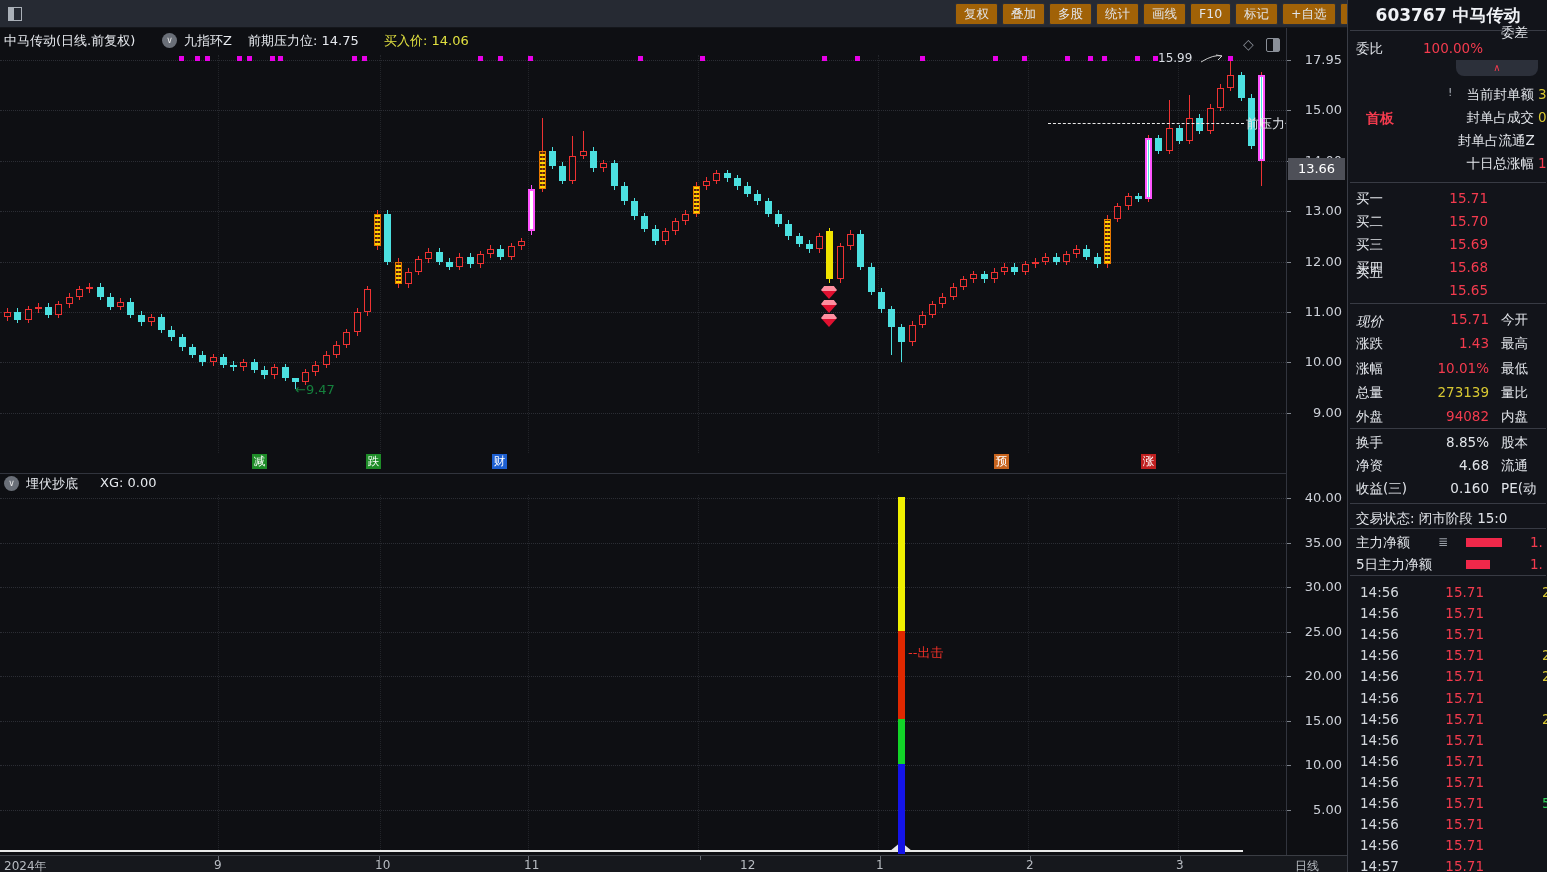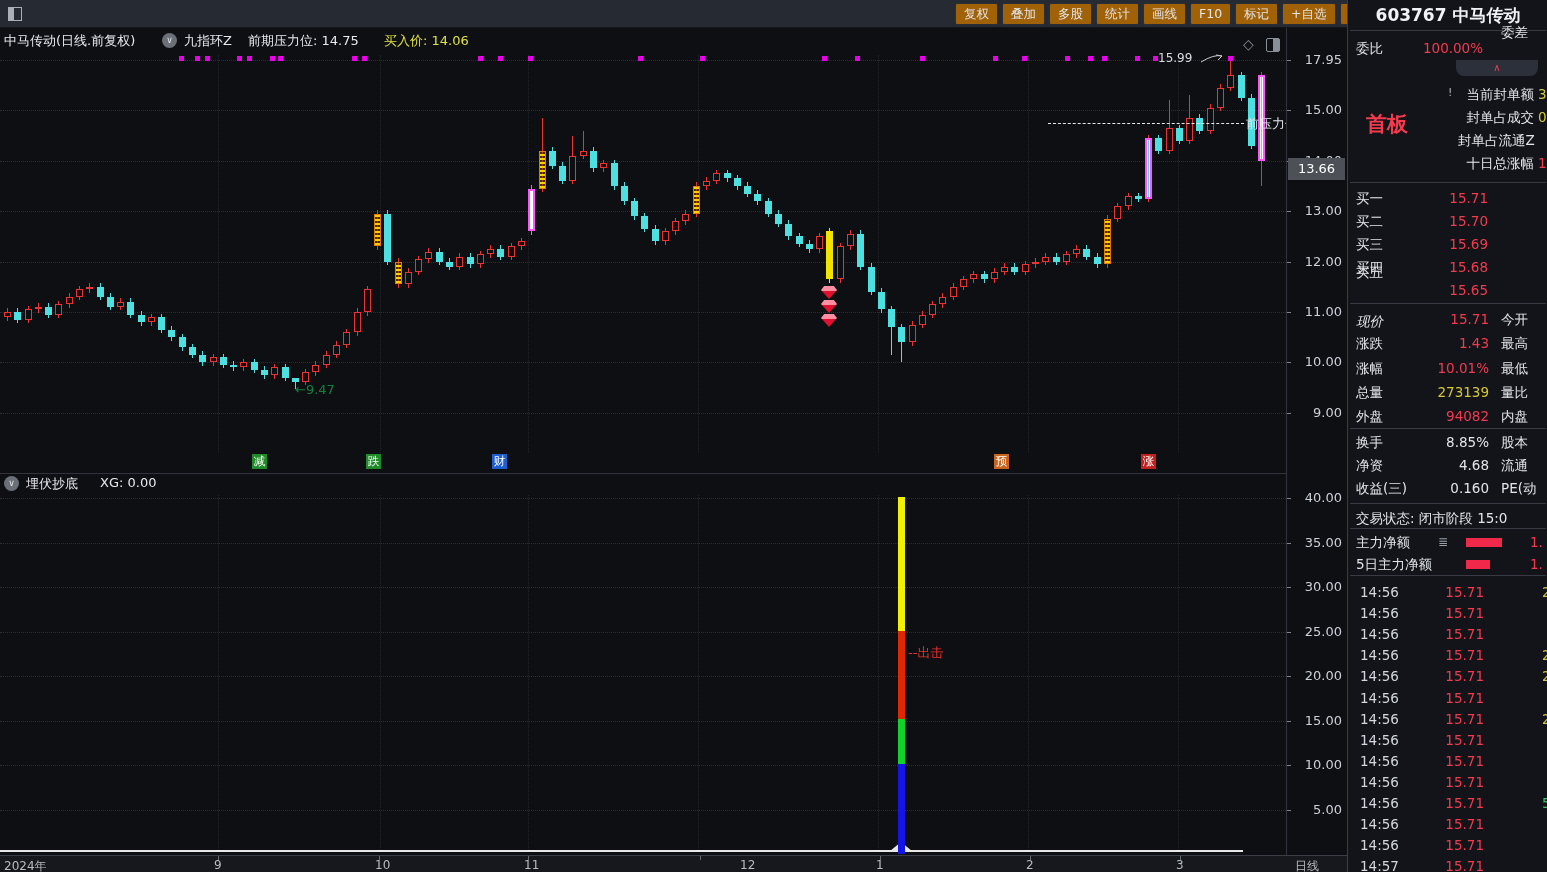--- a/index.html
+++ b/index.html
@@ -470,21 +470,21 @@
       <div class="abs ttick" style="left: 1180px;"></div>
     </div>
 
   <div id="panel" class="abs">
     <div id="ptitle" class="abs">603767 中马传动</div>
     <div class="abs pdiv" style="top:30px;"></div>
     <div class="abs plabel" style="left:8px;top:40px;">委比</div>
     <div class="abs plabel pred" style="left:60px;top:40px;width:90px;text-align:center;">100.00%</div>
     <div class="abs plabel" style="left:153px;top:24px;">委差</div>
     <div class="abs" id="collapsetab" style="left:108px;top:60px;width:82px;height:16px;">∧</div>
-    <div class="abs plabel pred" style="left:18px;top:110px;font-size:21px;font-weight:bold;">首板</div>
+    <div class="abs plabel pred" style="left:18px;top:110px;font-size:14px;font-weight:bold;">首板</div>
     <div class="abs" id="boardrows">
         <div class="abs plabel" style="left: 100px; top: 86px; color: rgb(170, 176, 184); font-size: 11px;">!</div>
         <div class="abs plabel" style="left: 110px; top: 86px; width: 76px; text-align: right;">当前封单额</div>
         <div class="abs plabel pyel" style="left: 190px; top: 86px;">3</div>
         <div class="abs plabel" style="left: 110px; top: 109px; width: 76px; text-align: right;">封单占成交</div>
         <div class="abs plabel pyel" style="left: 190px; top: 109px;">0</div>
         <div class="abs plabel" style="left: 110px; top: 132px; width: 76px; text-align: right;">封单占流通Z</div>
         <div class="abs plabel" style="left: 110px; top: 155px; width: 76px; text-align: right;">十日总涨幅</div>
         <div class="abs plabel pred" style="left: 190px; top: 155px;">1</div>
       </div>

